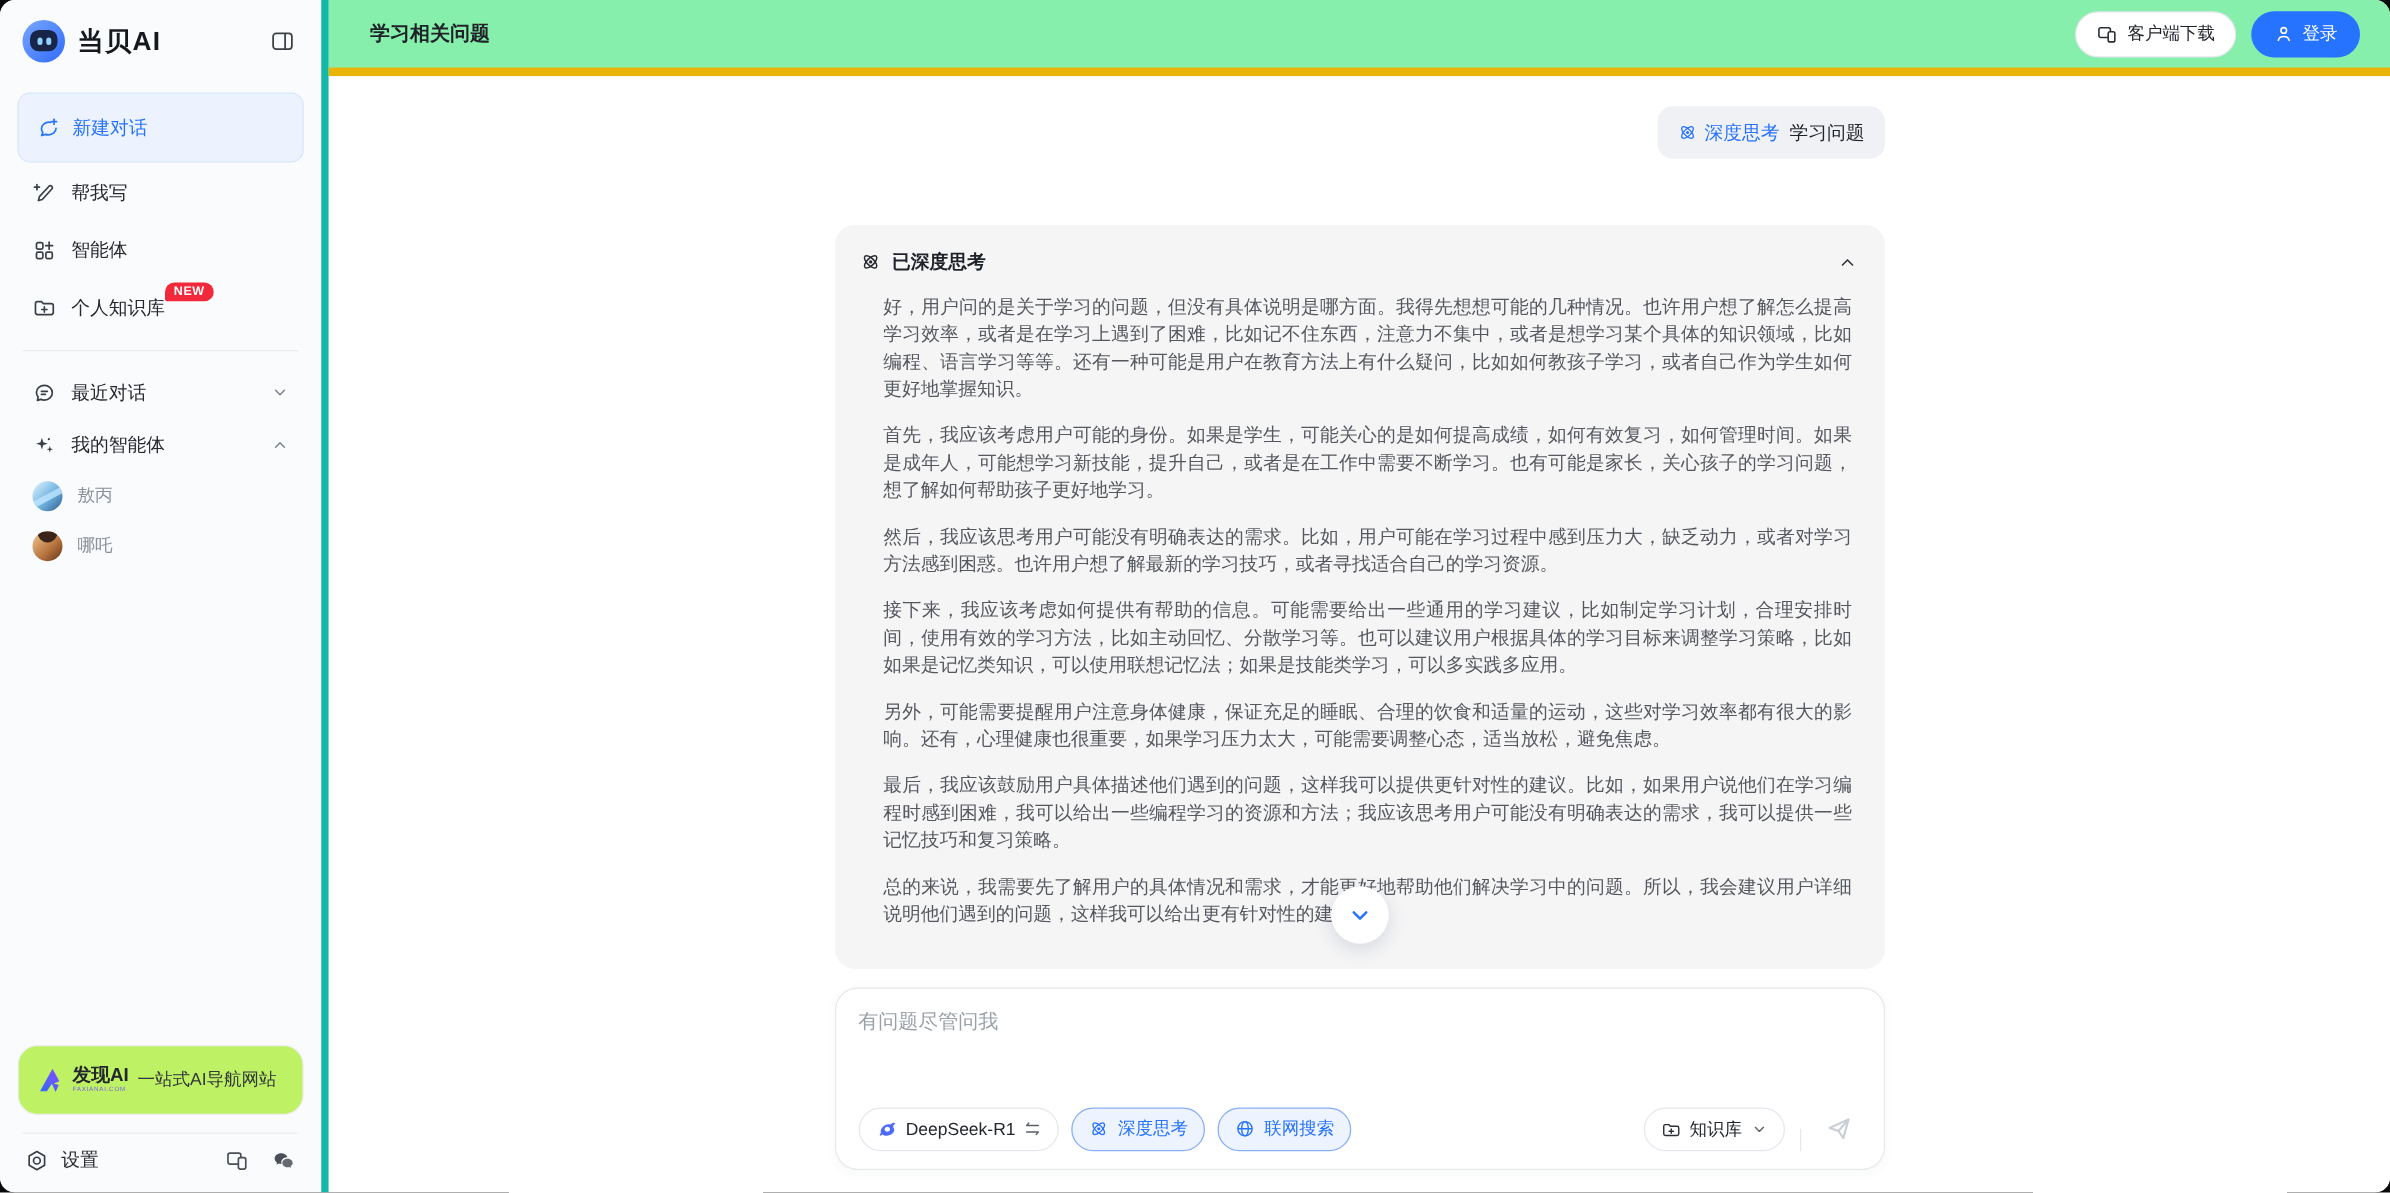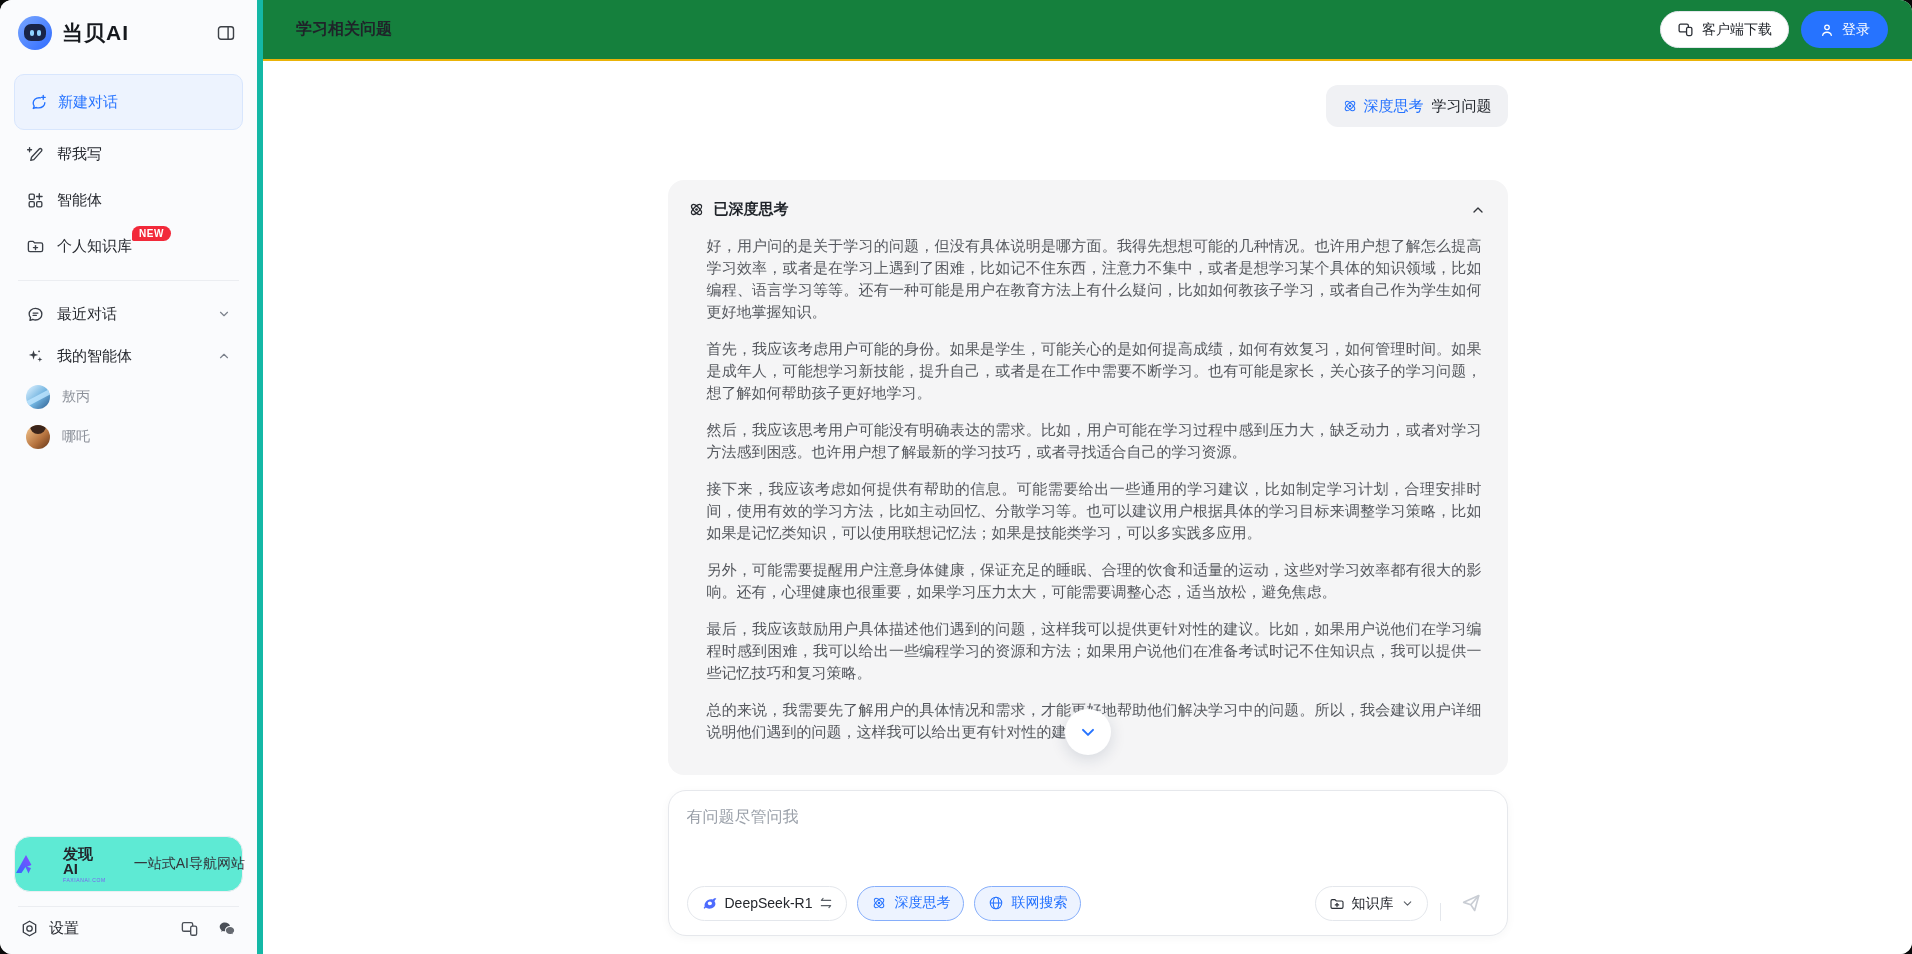--- a/index.html
+++ b/index.html
@@ -43,38 +43,38 @@
   .sb-section .chev { margin-left:auto; color:#7c828c; display:flex; }
   .agent-item { height:40px; display:flex; align-items:center; gap:12px; padding:0 12px; font-size:14px; color:#8b9099; cursor:pointer; border-radius:10px; }
   .avatar { width:24px; height:24px; border-radius:50%; flex:none; position:relative; overflow:hidden; }
   .avatar-aobing { background:linear-gradient(135deg,#cfeafc 10%,#6fb2df 55%,#2e5d8f 100%); }
   .avatar-aobing::after { content:""; position:absolute; left:-2px; top:10px; width:30px; height:5px; background:#bfe6ff; transform:rotate(-28deg); opacity:.8; }
   .avatar-nezha { background:linear-gradient(135deg,#e6b37c 15%,#b4713d 60%,#5f3318 100%); }
   .avatar-nezha::before { content:""; position:absolute; left:4px; right:4px; top:0; height:9px; background:#3a241a; border-radius:0 0 8px 8px; }
   .sb-spacer { flex:1; }
 
   .promo-card {
-    border:1px solid #eceef2; background:#5eead4; border-radius:16px; height:56px;
-    display:flex; align-items:center; gap:24px; padding:0 0; cursor:pointer;
+    border:1px solid #eceef2; background:#bef264; border-radius:16px; height:56px;
+    display:flex; align-items:center; gap:3px; padding:0 16px; cursor:pointer;
   }
   .promo-logo { display:flex; align-items:flex-end; gap:3px; }
   .promo-brand-wrap { display:flex; flex-direction:column; line-height:1; }
   .promo-brand { font-size:15px; font-weight:bold; color:#23262c; }
   .promo-domain { font-size:5px; color:#7b5cf0; letter-spacing:.6px; margin-top:2px; }
   .promo-tagline { font-size:14px; color:#33363c; margin-left:4px; white-space:nowrap; }
   .sb-footer-divider { height:1px; background:#ebedf1; margin:14px 4px 6px; }
   .sb-footer { display:flex; align-items:center; padding:6px 6px 2px; }
   .settings-item { display:flex; align-items:center; gap:10px; font-size:15px; color:#26292f; cursor:pointer; }
   .settings-item .ic { color:#3a3f47; display:flex; }
   .footer-icons { margin-left:auto; display:flex; align-items:center; gap:18px; color:#4a4f57; }
   .footer-icons .ic { cursor:pointer; display:flex; }
 
   
   .main { flex:1; display:flex; flex-direction:column; min-width:0; }
-  .topbar { height:61px; min-height:61px; border-bottom:2px solid #eab308; display:flex; align-items:center; padding:0 24px 0 33px; background:#15803d; }
+  .topbar { height:61px; min-height:61px; border-bottom:7px solid #eab308; display:flex; align-items:center; padding:0 24px 0 33px; background:#86efac; }
   .page-title { font-size:16px; font-weight:bold; color:#1f2329; }
   .topbar-right { margin-left:auto; display:flex; align-items:center; gap:12px; }
   .btn-download {
     height:37px; border:1px solid #e3e6eb; border-radius:19px; background:#fff; display:flex; align-items:center; gap:8px;
     padding:0 16px; font-size:14px; color:#1f2329; cursor:pointer;
   }
   .btn-download .ic { color:#2a2e35; display:flex; }
   .btn-login {
     height:37px; border:none; border-radius:19px; background:#2673ff; color:#fff; display:flex; align-items:center; gap:7px;
     padding:0 18px; font-size:14px; cursor:pointer;
@@ -352,21 +352,21 @@
                   <polyline points="6,15 12,9 18,15"></polyline>
                 </svg>
             </span>
           </div>
           <div class="think-body">
             <p>好，用户问的是关于学习的问题，但没有具体说明是哪方面。我得先想想可能的几种情况。也许用户想了解怎么提高学习效率，或者是在学习上遇到了困难，比如记不住东西，注意力不集中，或者是想学习某个具体的知识领域，比如编程、语言学习等等。还有一种可能是用户在教育方法上有什么疑问，比如如何教孩子学习，或者自己作为学生如何更好地掌握知识。</p>
             <p>首先，我应该考虑用户可能的身份。如果是学生，可能关心的是如何提高成绩，如何有效复习，如何管理时间。如果是成年人，可能想学习新技能，提升自己，或者是在工作中需要不断学习。也有可能是家长，关心孩子的学习问题，想了解如何帮助孩子更好地学习。</p>
             <p>然后，我应该思考用户可能没有明确表达的需求。比如，用户可能在学习过程中感到压力大，缺乏动力，或者对学习方法感到困惑。也许用户想了解最新的学习技巧，或者寻找适合自己的学习资源。</p>
             <p>接下来，我应该考虑如何提供有帮助的信息。可能需要给出一些通用的学习建议，比如制定学习计划，合理安排时间，使用有效的学习方法，比如主动回忆、分散学习等。也可以建议用户根据具体的学习目标来调整学习策略，比如如果是记忆类知识，可以使用联想记忆法；如果是技能类学习，可以多实践多应用。</p>
             <p>另外，可能需要提醒用户注意身体健康，保证充足的睡眠、合理的饮食和适量的运动，这些对学习效率都有很大的影响。还有，心理健康也很重要，如果学习压力太大，可能需要调整心态，适当放松，避免焦虑。</p>
-            <p>最后，我应该鼓励用户具体描述他们遇到的问题，这样我可以提供更针对性的建议。比如，如果用户说他们在学习编程时感到困难，我可以给出一些编程学习的资源和方法；如果用户说他们在准备考试时记不住知识点，我可以提供一些记忆技巧和复习策略。</p>
+            <p>最后，我应该鼓励用户具体描述他们遇到的问题，这样我可以提供更针对性的建议。比如，如果用户说他们在学习编程时感到困难，我可以给出一些编程学习的资源和方法；我应该思考用户可能没有明确表达的需求，我可以提供一些记忆技巧和复习策略。</p>
             <p>总的来说，我需要先了解用户的具体情况和需求，才能更好地帮助他们解决学习中的问题。所以，我会建议用户详细说明他们遇到的问题，这样我可以给出更有针对性的建议。</p>
           </div>
           <button class="scroll-down-btn">
             <span>
               <svg width="20" height="20" viewBox="0 0 24 24" fill="none" stroke="currentColor" stroke-width="2.4" stroke-linecap="round" stroke-linejoin="round">
                   <polyline points="6,9.5 12,15.5 18,9.5"></polyline>
                 </svg>
             </span>
           </button>
         </div>

